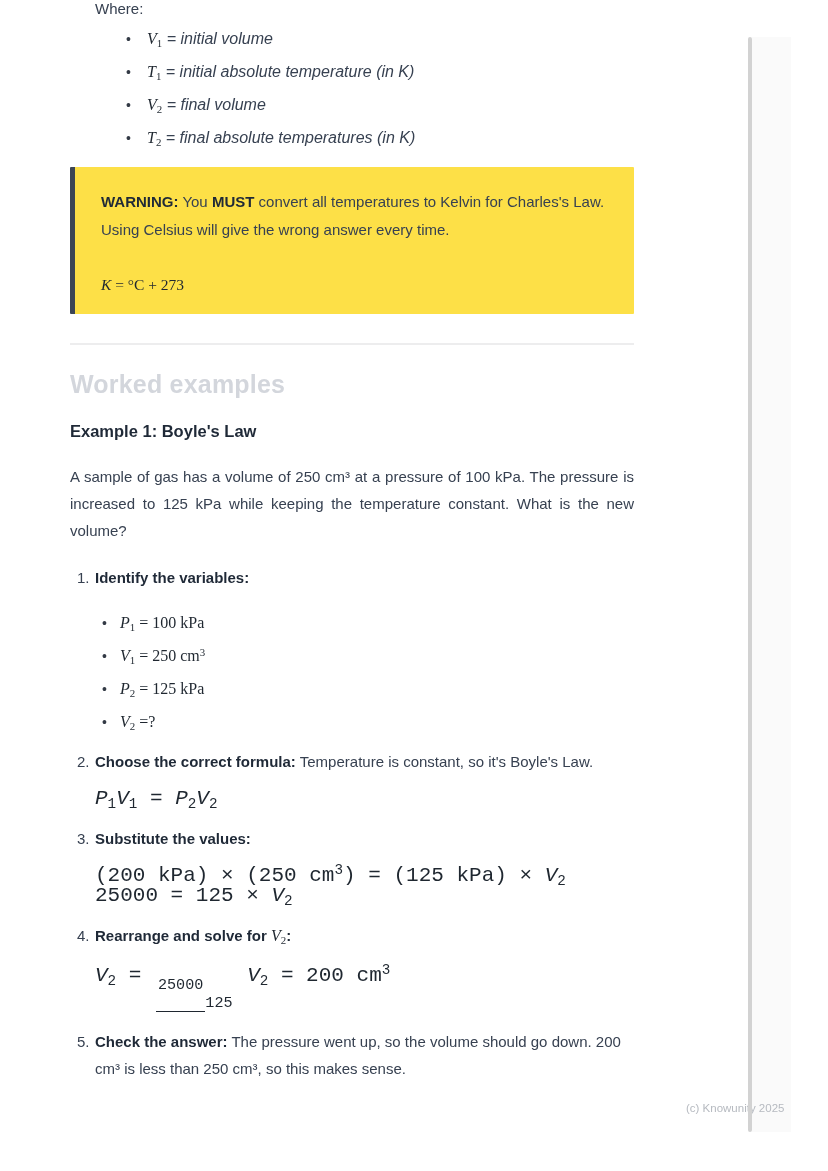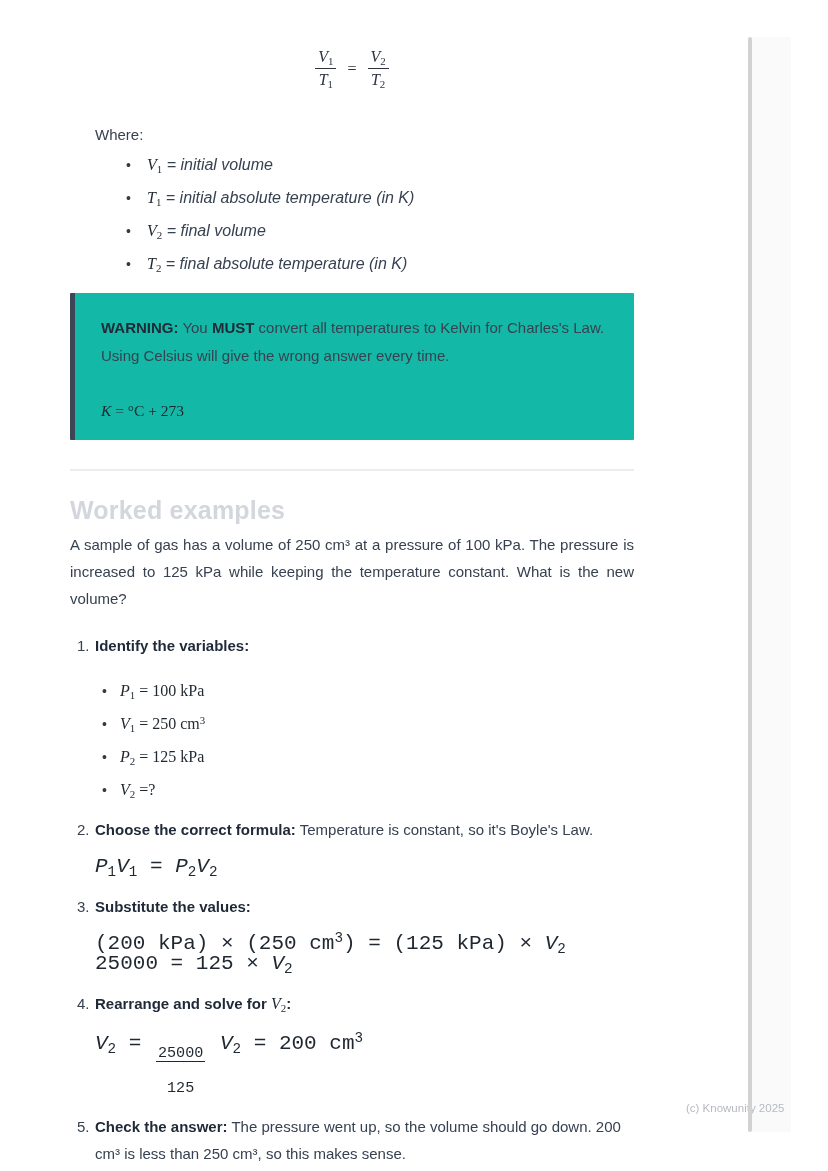--- a/index.html
+++ b/index.html
@@ -50,21 +50,21 @@
   }
   .bullet {
     position: absolute; left: 31px; top: 0;
     font-size: 14px; color: #333a45;
   }
   .mathseg { font-family: "Liberation Serif", serif; font-size: 16px; color: #1f2730; }
 
   
   .warning-box {
     margin-top: 19px;
-    background: #14b8a6;
+    background: #fde047;
     border-left: 5px solid #3d4654;
     padding: 21px 24px 16px 26px;
     border-radius: 1px;
   }
   .warning-text { font-size: 15px; line-height: 28px; color: #374151; }
   .warning-text b { color: #1f2937; }
   .warning-formula {
     font-family: "Liberation Serif", serif;
     font-size: 15.5px; color: #1f2730;
     line-height: 26px;
@@ -80,21 +80,21 @@
     color: #d3d6dc;
     letter-spacing: 0.2px;
   }
   .h3-example {
     margin-top: 23px;
     font-size: 16.5px;
     font-weight: bold;
     color: #1f2937;
   }
   .intro {
-    margin-top: 6px;
+    margin-top: 22px;
     font-size: 15px;
     line-height: 27px;
     text-align: justify;
     color: #374151;
   }
 
   
   .steps { list-style: none; margin-top: 20px; }
   .step {
     position: relative;
@@ -121,22 +121,21 @@
     margin-top: 14px;
     font-family: Liberation Mono, monospace;
     font-size: 21px;
     line-height: 20px;
     color: #1f2730;
   }
   .mathline.with-frac { line-height: 26px; }
 
   .frac {
     display: inline-flex;
-    flex-direction: column;
-    align-items: center;
+    flex-direction: row;
     vertical-align: -0.55em;
     font-size: 0.72em;
     line-height: 1.08;
     margin: 0 2px;
   }
   .frac .fnum { border-bottom: 1px solid #1f2730; padding: 0 2px; }
   .frac .fden { padding-top: 18px; }
 
   
   .footer-copyright {
@@ -162,53 +161,43 @@
     background: #d2d2d2;
     border-radius: 2px;
     z-index: 2;
   }
 </style>
 </head>
 <body>
 
 <div class="content">
 
-  <div class="formula-display">
-    <span class="dfrac">
-      <span class="ftop"><span class="mvar">V</span><span class="msub">1</span></span>
-      <span class="fbot"><span class="mvar">T</span><span class="msub">1</span></span>
-    </span>
-    <span class="deq">=</span>
-    <span class="dfrac">
-      <span class="ftop"><span class="mvar">V</span><span class="msub">2</span></span>
-      <span class="fbot"><span class="mvar">T</span><span class="msub">2</span></span>
-    </span>
-  </div>
 
   <div style="padding-left:25px;">
     <div class="where-label">Where:</div>
     <ul class="where-list">
       <li><span class="bullet">•</span><span class="mathseg"><span class="mvar">V</span><span class="msub">1</span><span class="ntxt"> = initial volume</span></span></li>
       <li><span class="bullet">•</span><span class="mathseg"><span class="mvar">T</span><span class="msub">1</span><span class="ntxt"> = initial absolute temperature (in K)</span></span></li>
       <li><span class="bullet">•</span><span class="mathseg"><span class="mvar">V</span><span class="msub">2</span><span class="ntxt"> = final volume</span></span></li>
-      <li><span class="bullet">•</span><span class="mathseg"><span class="mvar">T</span><span class="msub">2</span><span class="ntxt"> = final absolute temperature (in K)</span></span></li>
+      <li><span class="bullet">•</span><span class="mathseg"><span class="mvar">T</span><span class="msub">2</span><span class="ntxt"> = final absolute temperatures (in K)</span></span></li>
     </ul>
   </div>
 
   <div class="warning-box">
     <div class="warning-text">
       <b>WARNING:</b><span> You </span><b>MUST</b><span> convert all temperatures to Kelvin for Charles's Law. Using Celsius will give the wrong answer every time.</span>
     </div>
     <div class="warning-formula"><span class="mvar">K</span><span class="mtxt"> = °C + 273</span></div>
   </div>
 
   <hr class="divider">
 
   <h2 class="h2-faded">Worked examples</h2>
 
+  <h3 class="h3-example">Example 1: Boyle's Law</h3>
 
   <p class="intro">A sample of gas has a volume of 250 cm³ at a pressure of 100 kPa. The pressure is increased to 125 kPa while keeping the temperature constant. What is the new volume?</p>
 
   <ol class="steps">
 
     <li class="step">
       <span class="step-num">1.</span>
       <span class="step-title">Identify the variables:</span>
       <ul class="mbullets">
         <li><span class="bullet">•</span><span class="mathseg"><span class="mvar">P</span><span class="msub">1</span><span class="mtxt"> = 100 kPa</span></span></li>

